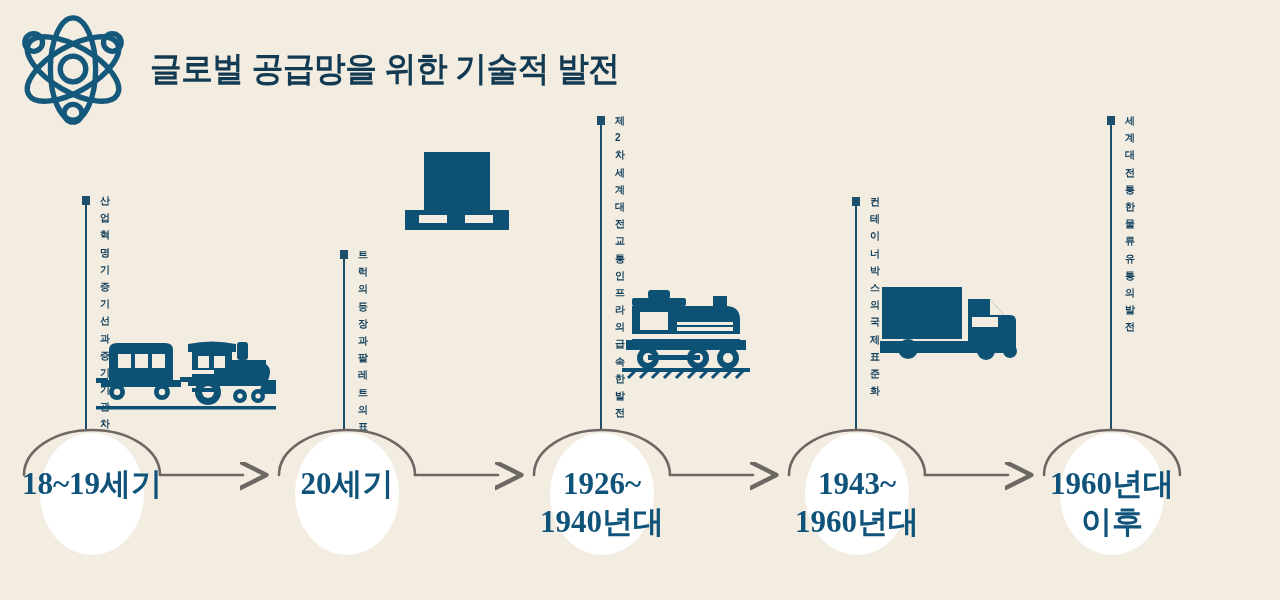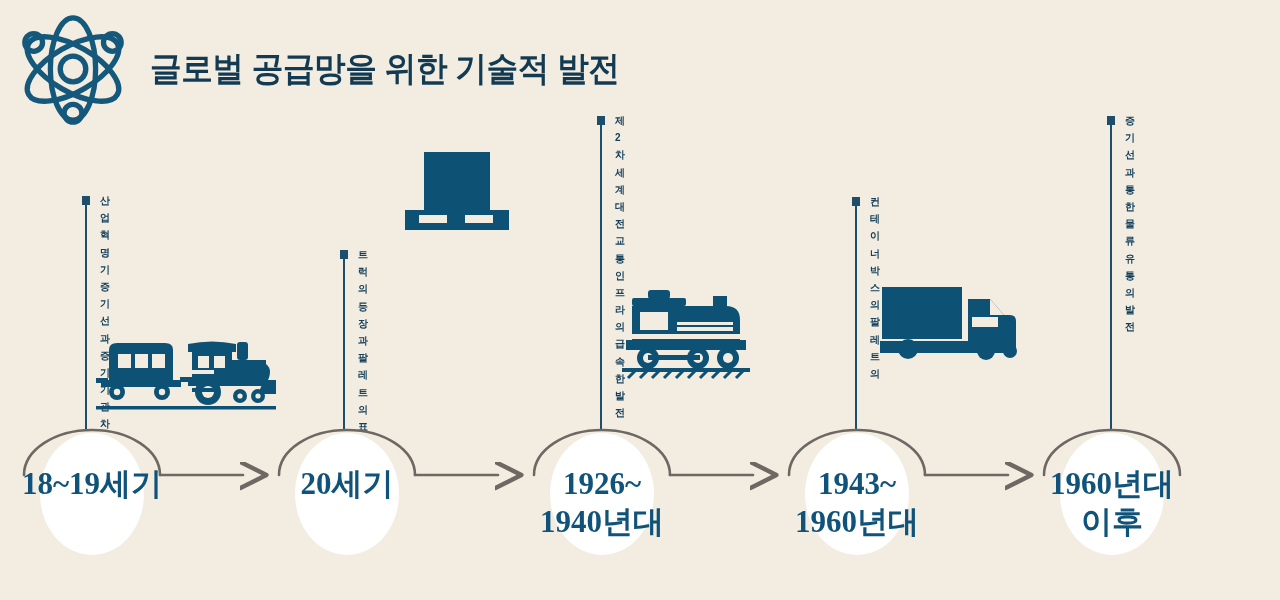--- a/index.html
+++ b/index.html
@@ -184,21 +184,21 @@
         <line x1="110" y1="96" x2="117" y2="89"></line>
         <line x1="122" y1="96" x2="129" y2="89"></line>
       </g>
     </g>
   </svg>
 
   <div class="milestone" style="left:852px;top:197px;">
     <div class="pin"></div>
     <div class="vline" style="height:225px;"></div>
     <div class="ms-text">컨테이너 박스의
-팔레트의</div>
+국제표준화</div>
   </div>
   <svg class="ms-icon" style="left:876px;top:283px;width:144px;height:82px;" viewBox="0 0 144 82">
     <g fill="#0d5274">
 
       <rect x="6" y="4" width="80" height="52"></rect>
 
       <rect x="4" y="58" width="84" height="12"></rect>
 
       <path d="M92 16 h22 l14 16 h6 q6 0 6 6 v32 h-48 z"></path>
       <rect x="96" y="34" width="26" height="10" fill="#f3ece0"></rect>
@@ -207,21 +207,21 @@
 
       <circle cx="32" cy="66" r="10"></circle>
       <circle cx="110" cy="68" r="9"></circle>
       <circle cx="134" cy="68" r="7"></circle>
     </g>
   </svg>
 
   <div class="milestone" style="left:1107px;top:116px;">
     <div class="pin"></div>
     <div class="vline" style="height:306px;"></div>
-    <div class="ms-text">증기선과 통한
+    <div class="ms-text">세계대전 통한
 물류 유통의
 발전</div>
   </div>
 
   <div class="timeline">
 
     <svg class="arcs" viewBox="0 0 1280 185">
       <defs>
         <marker id="arw" markerWidth="12" markerHeight="12" refX="1" refY="5" orient="auto" markerUnits="strokeWidth">
           <path d="M0,0 L10,5 L0,10" fill="none" stroke="#6e6864" stroke-width="1.7" stroke-linecap="round" stroke-linejoin="round"></path>

